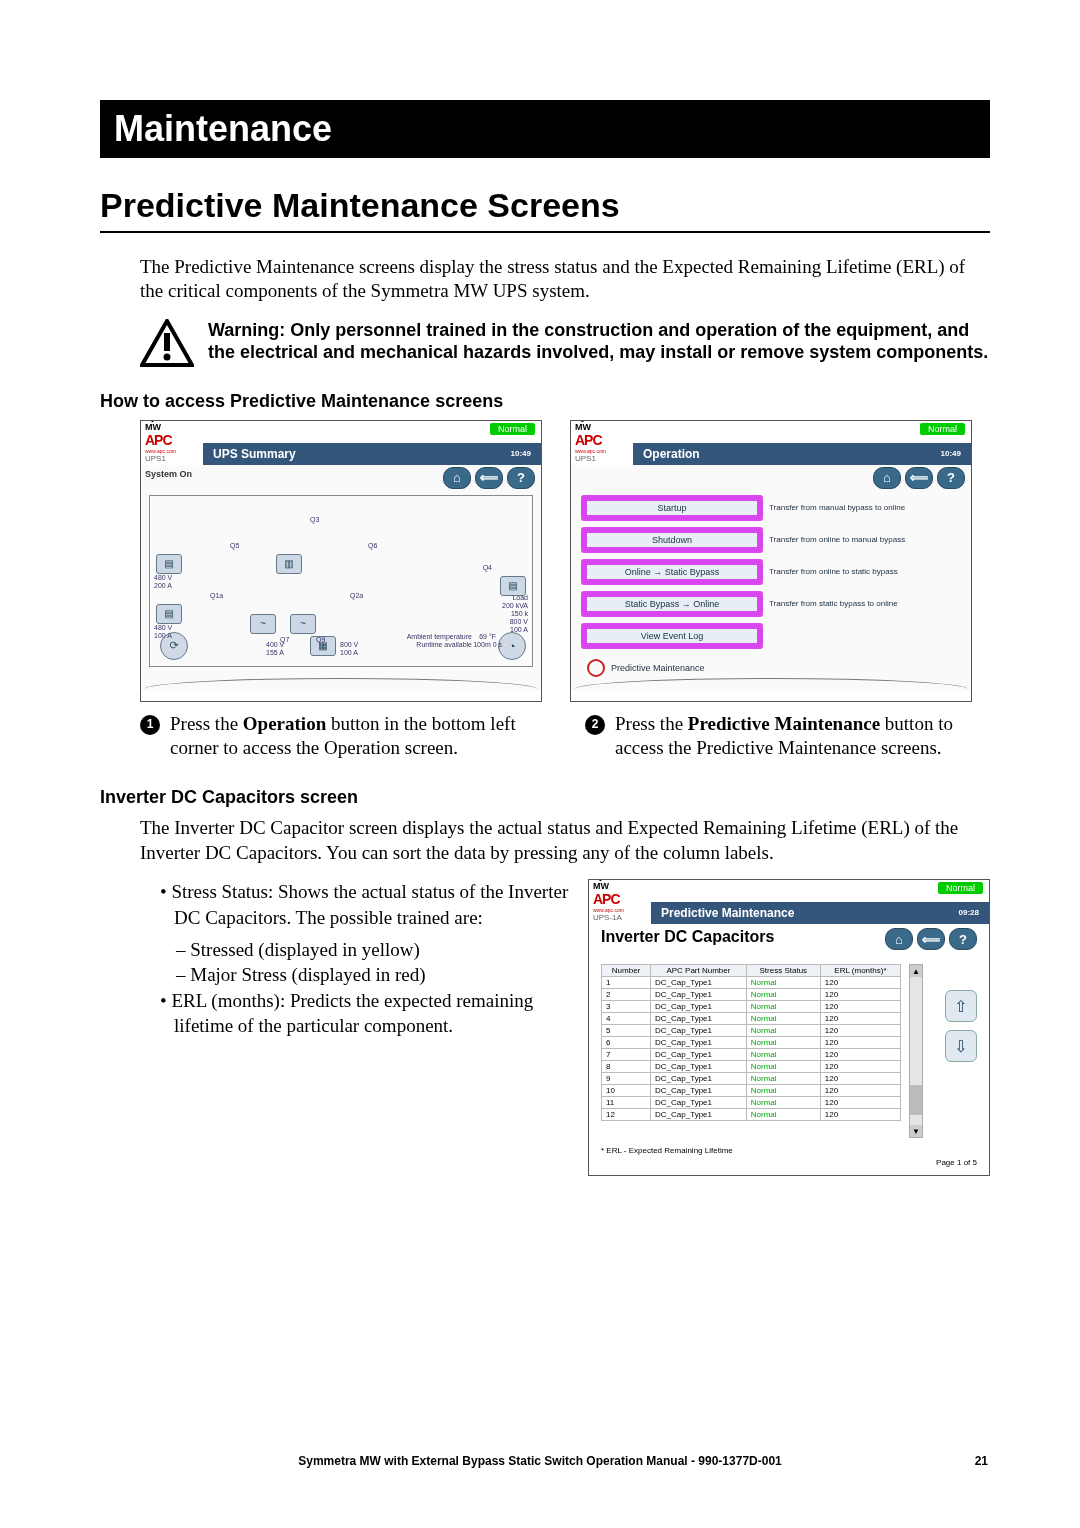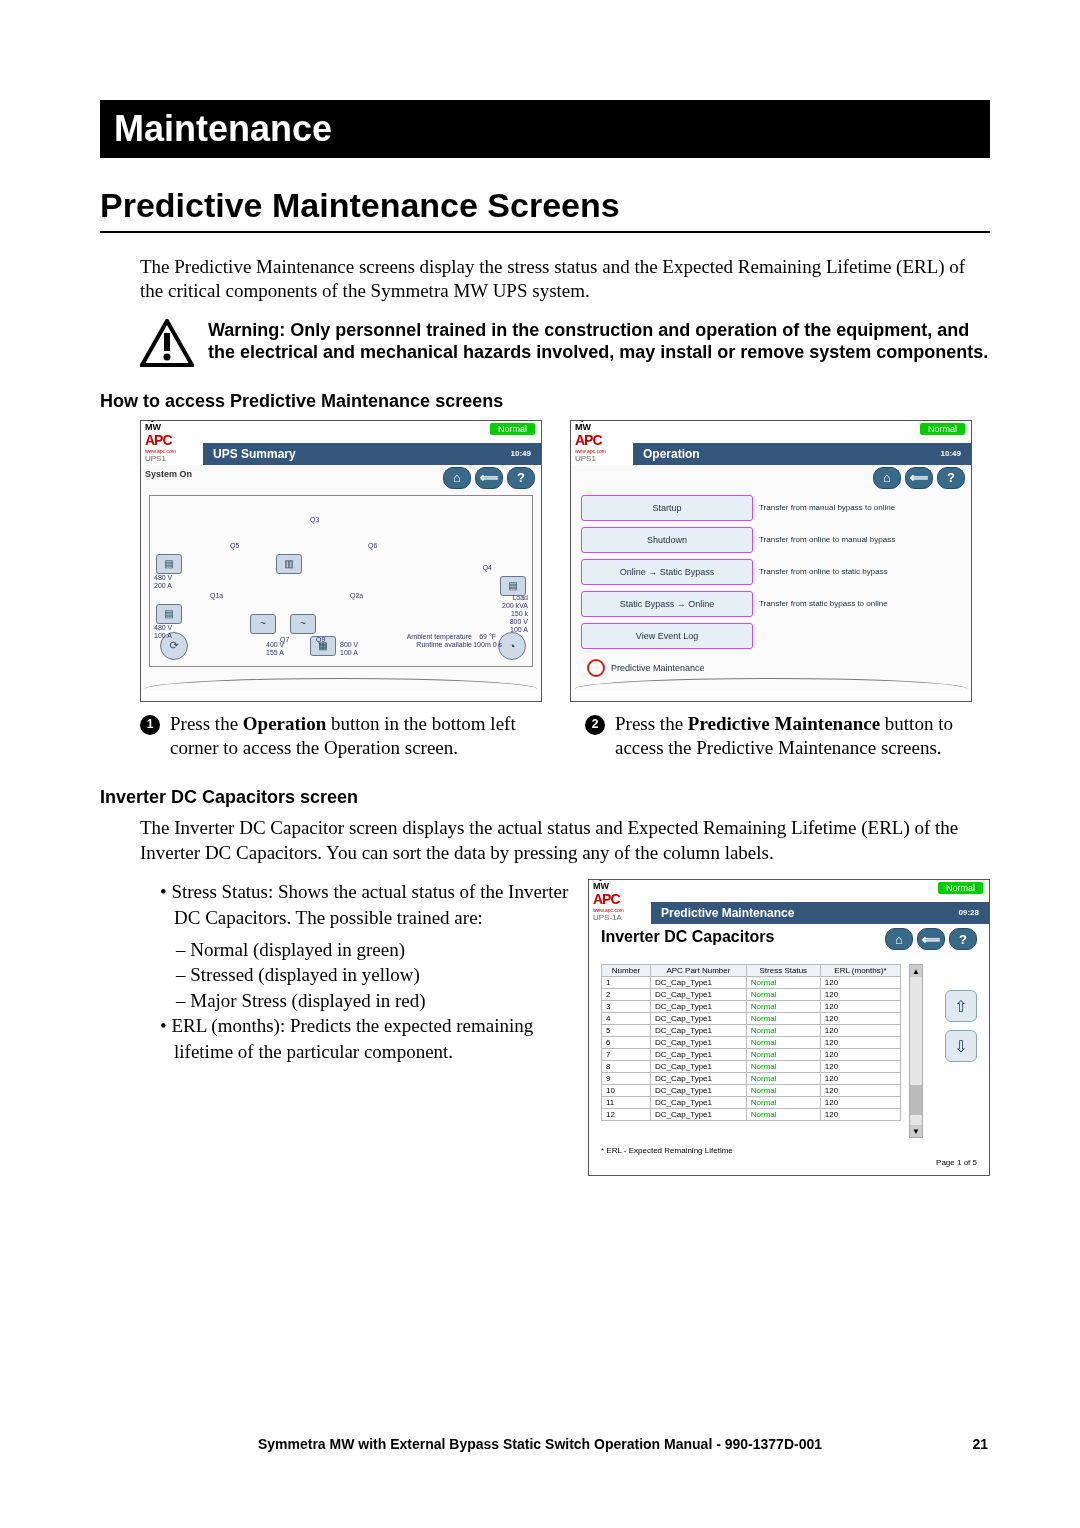--- a/index.html
+++ b/index.html
@@ -159,21 +159,21 @@
     position:absolute;width:26px;height:26px;border-radius:50%;
     background:#d0dae6;border:1px solid #678;
     display:flex;align-items:center;justify-content:center;font-size:11px;color:#245;
   }
   .op-list { position:absolute; top:30px; left:10px; right:10px; }
   .op-row { display:flex; height:26px; margin-bottom:6px; }
   .op-btn {
     width: 170px;
     margin-right: 6px;
     background: #e6eef6;
-    border: 1px solid #d946ef;
+    border: 6px solid #d946ef;
     border-radius: 3px;
     font-size: 9px;
     display:flex;align-items:center;justify-content:center;
     color:#234;
   }
   .op-desc {
     flex:1; font-size:8px; color:#234;
     display:flex;align-items:center;
   }
   .op-highlight {
@@ -247,25 +247,25 @@
     position:absolute;right:12px;width:30px;height:30px;border-radius:6px;
     background:#e0e8f0;border:1px solid #8aa;
     display:flex;align-items:center;justify-content:center;font-size:16px;color:#246;
   }
   .footnote-small{position:absolute;left:12px;bottom:20px;font-size:8px;}
   .page-small{position:absolute;right:12px;bottom:8px;font-size:8px;}
 
   .footer {
     position: absolute;
     left: 0; right: 0;
-    bottom: 76px;
+    bottom: 60px;
     text-align: center;
     font-family: Arial, Helvetica, sans-serif;
     font-weight: bold;
-    font-size: 14px;
+    font-size: 12px;
   }
   .footer .pg {
     position: absolute;
     right: 92px;
     bottom: 0;
     font-weight: bold;
   }
   b.ar { font-family: "Times New Roman", serif; }
 </style>
 </head>
@@ -425,21 +425,20 @@
   </div>
 
   <div class="subheading">Inverter DC Capacitors screen</div>
   <p class="inv-para">The Inverter DC Capacitor screen displays the actual status and Expected Remaining Lifetime (ERL) of the Inverter DC Capacitors. You can sort the data by pressing any of the column labels.</p>
 
   <div class="inv-grid">
     <div class="inv-left">
       <ul>
         <li>Stress Status: Shows the actual status of the Inverter DC Capacitors. The possible trained are:</li>
       </ul>
-      <div class="sub-li">Normal (displayed in green)</div>
       <div class="sub-li">Stressed (displayed in yellow)</div>
       <div class="sub-li">Major Stress (displayed in red)</div>
       <ul>
         <li>ERL (months): Predicts the expected remaining lifetime of the particular component.</li>
       </ul>
     </div>
 
     <div class="shot3">
       <span class="status-pill">Normal</span>
       <div class="shot-header">

